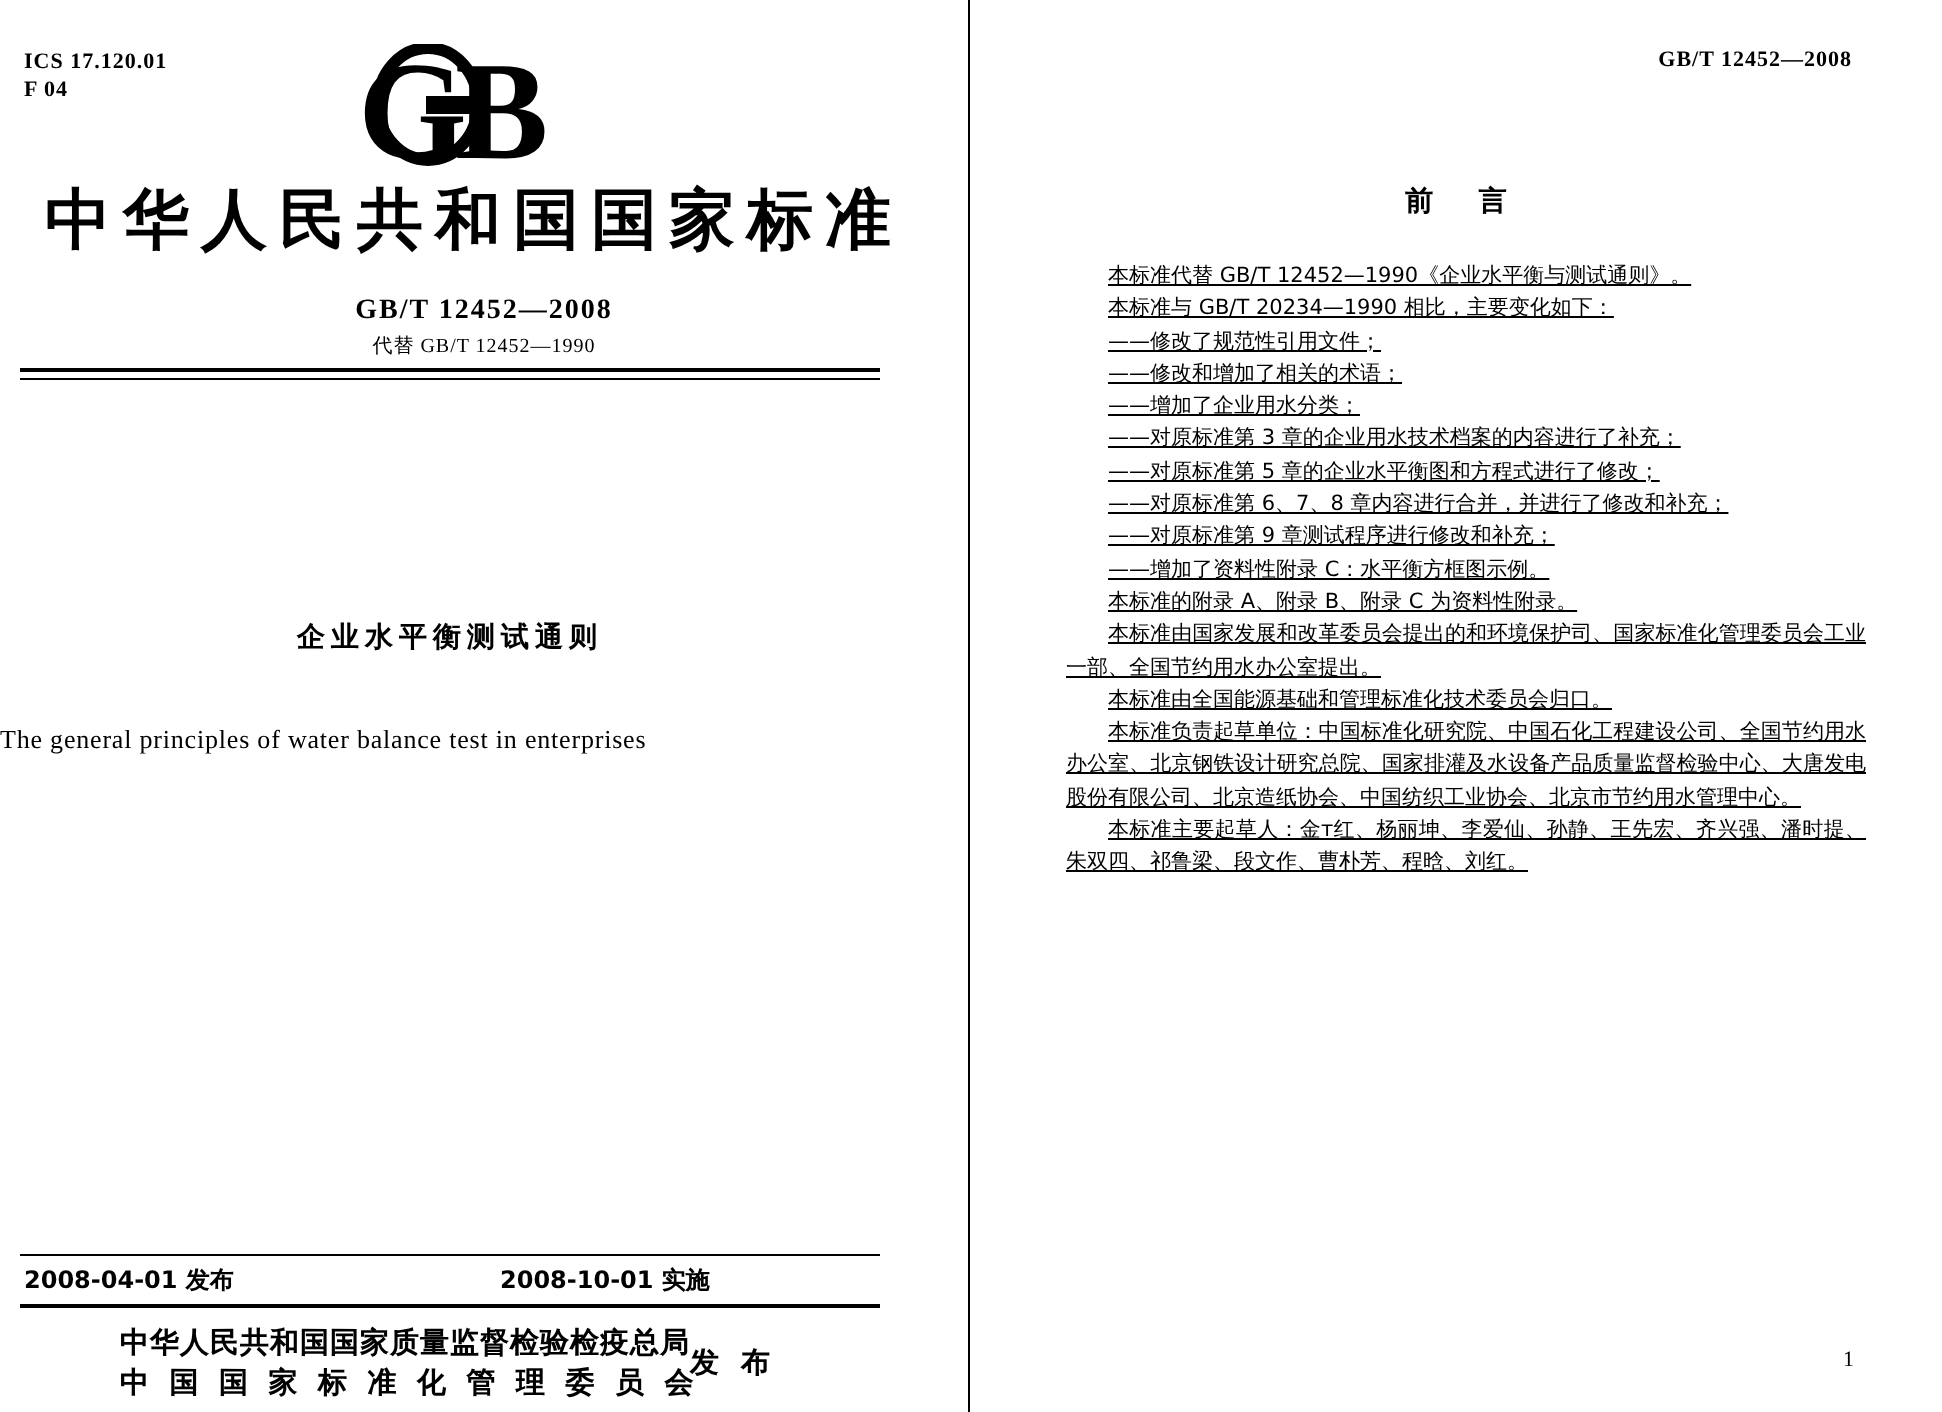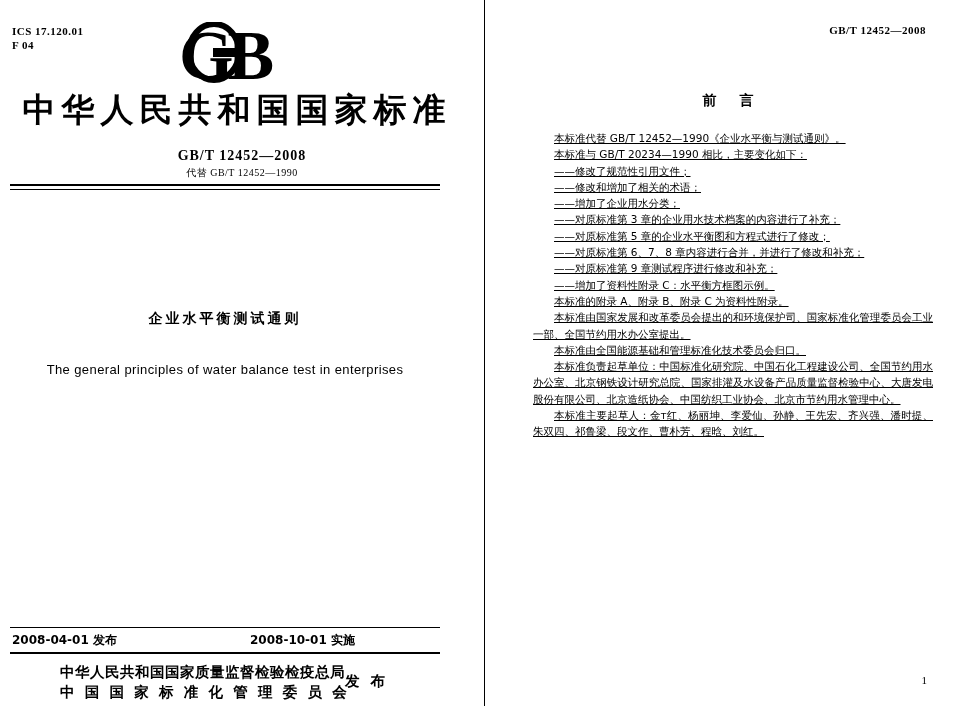--- a/index.html
+++ b/index.html
@@ -116,22 +116,22 @@
     font-family: "DejaVu Serif", serif;
     font-size: 14px;
     font-weight: bold;
     letter-spacing: 3px;
   }
   .en-title {
     position: absolute;
     left: 0;
     top: 362px;
     width: 450px;
-    text-align: center;
-    font-family: Liberation Sans, sans-serif;
+    text-align: left;
+    font-family: Liberation Serif, serif;
     font-size: 13px;
     letter-spacing: 0.4px;
   }
   .rule-bottom {
     position: absolute;
     left: 10px;
     top: 627px;
     width: 430px;
     border-top: 1px solid #000;
   }

